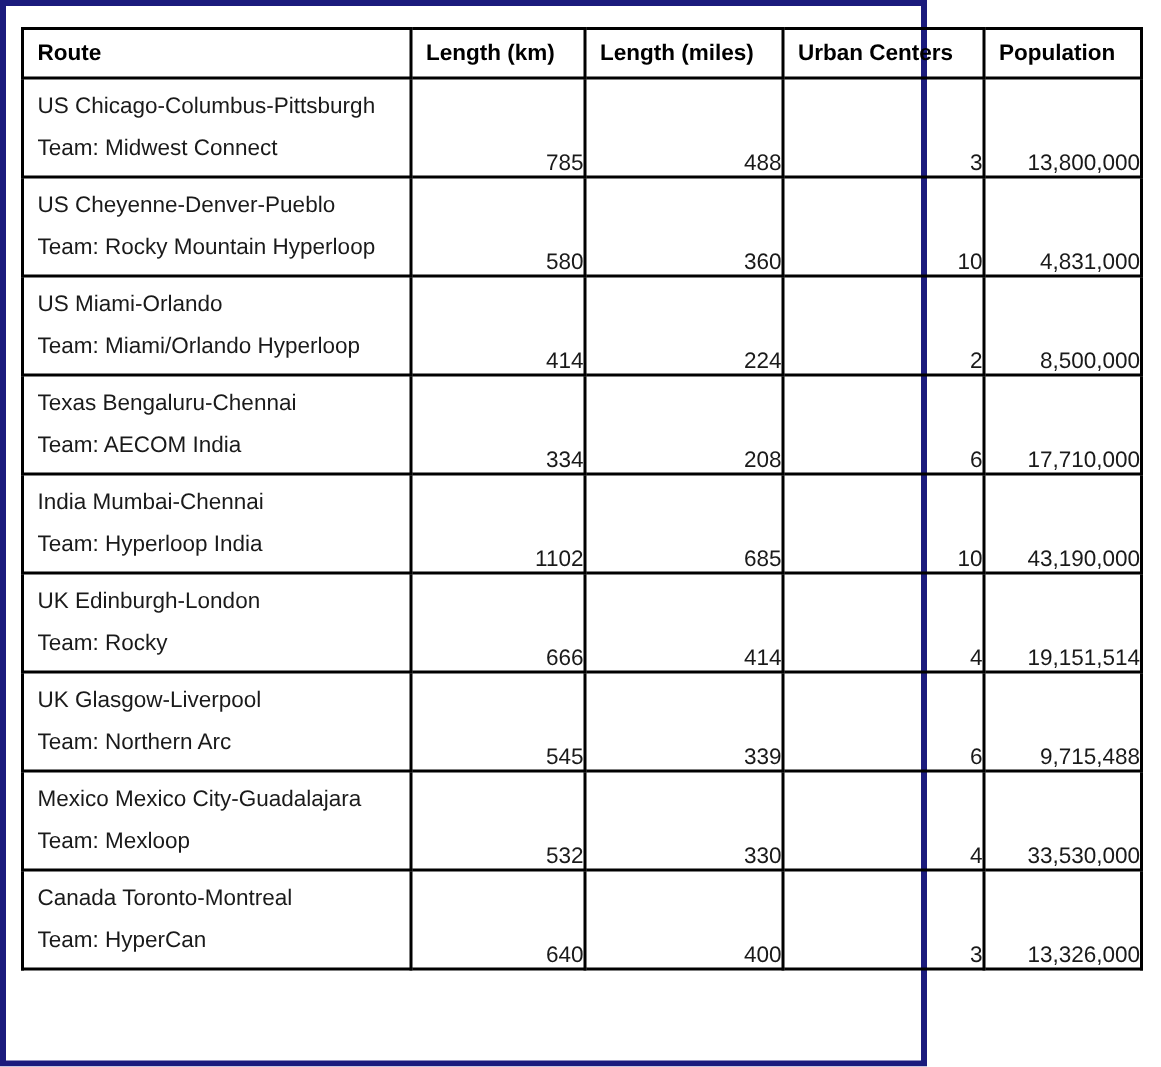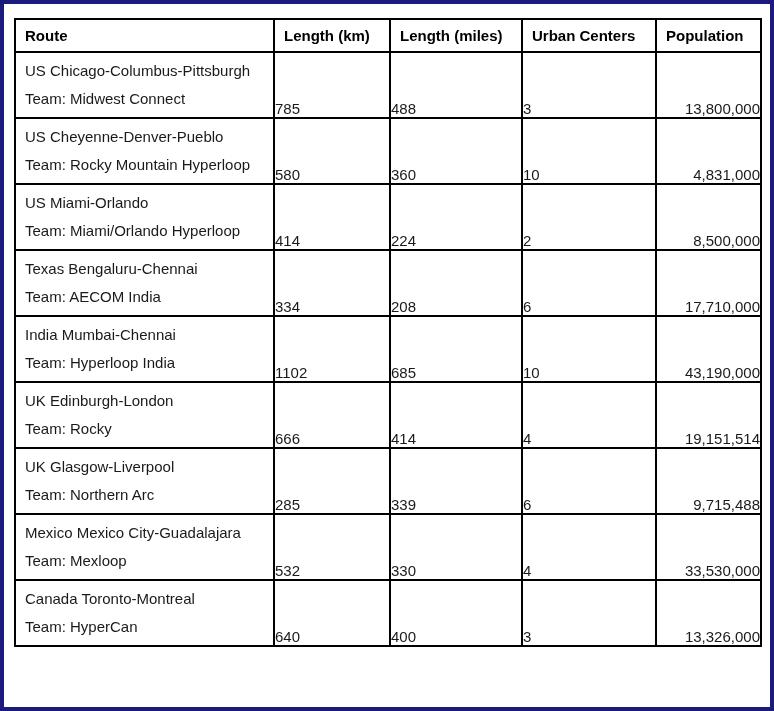--- a/index.html
+++ b/index.html
@@ -5,21 +5,21 @@
   * { box-sizing: border-box; }
   html, body { margin: 0; padding: 0; }
   body {
     width: 774px;
     height: 711px;
     background: #ffffff;
     font-family: "Liberation Sans", sans-serif;
     color: #1a1a1a;
   }
   .page-frame {
-    width: 774px;
+    width: 618px;
     height: 711px;
     border: 4px solid #1b1b7d;
     background: #ffffff;
     padding: 14px 10px 16px 10px;
   }
   table.routes {
     border-collapse: collapse;
     width: 746px;
     table-layout: fixed;
   }
@@ -38,21 +38,21 @@
     padding-right: 4px;
     color: #000000;
     white-space: nowrap;
   }
   table.routes td {
     height: 64px;
     vertical-align: bottom;
   }
   td.num-cell {
     padding: 0 8px 10px 9px;
-    text-align: left;
+    text-align: right;
     white-space: nowrap;
   }
   td.pop-cell {
     padding: 0 9px 10px 4px;
     text-align: right;
     white-space: nowrap;
   }
   td.route-cell .cell-stack {
     height: 64px;
     display: flex;
@@ -159,21 +159,21 @@
         <td class="num-cell">4</td>
         <td class="pop-cell">19,151,514</td>
       </tr>
       <tr>
         <td class="route-cell">
           <div class="cell-stack">
             <div class="route-name">UK Glasgow-Liverpool</div>
             <div class="team-name">Team: Northern Arc</div>
           </div>
         </td>
-        <td class="num-cell">285</td>
+        <td class="num-cell">545</td>
         <td class="num-cell">339</td>
         <td class="num-cell">6</td>
         <td class="pop-cell">9,715,488</td>
       </tr>
       <tr>
         <td class="route-cell">
           <div class="cell-stack">
             <div class="route-name">Mexico Mexico City-Guadalajara</div>
             <div class="team-name">Team: Mexloop</div>
           </div>

